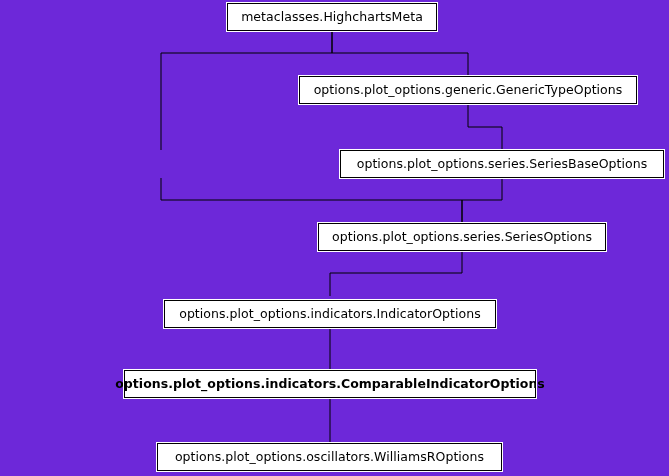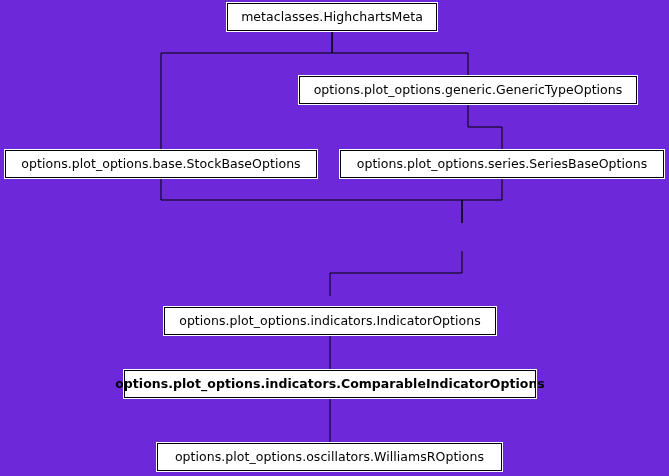--- a/index.html
+++ b/index.html
@@ -64,30 +64,30 @@
   </svg>
 
   <a class="node" href="#" style="left:227px; top:3px; width:210px; height:28px;">
     <span class="node-label">metaclasses.HighchartsMeta</span>
   </a>
 
   <a class="node" href="#" style="left:299px; top:76px; width:338px; height:28px;justify-content:center;">
     <span class="node-label">options.plot_options.generic.GenericTypeOptions</span>
   </a>
 
-  <a class="node" href="#" style="left:5px; top:150px; width:312px; height:28px;">
-    <span class="node-label">options.plot_options.base.StockBaseOptions</span>
-  </a>
 
   <a class="node" href="#" style="left:340px; top:150px; width:324px; height:28px;align-items:center;">
     <span class="node-label">options.plot_options.series.SeriesBaseOptions</span>
   </a>
 
+  <a class="node" href="#" style="left:318px; top:223px; width:288px; height:28px;">
+    <span class="node-label">options.plot_options.series.SeriesOptions</span>
+  </a>
 
-  <a class="node" href="#" style="left:164px; top:307px; width:332px; height:28px;">
+  <a class="node" href="#" style="left:164px; top:300px; width:332px; height:28px;">
     <span class="node-label">options.plot_options.indicators.IndicatorOptions</span>
   </a>
 
   <a class="node" href="#" style="left:124px; top:370px; width:412px; height:28px;font-weight:bold;">
     <span class="node-label">options.plot_options.indicators.ComparableIndicatorOptions</span>
   </a>
 
   <a class="node" href="#" style="left:157px; top:443px; width:345px; height:28px;">
     <span class="node-label">options.plot_options.oscillators.WilliamsROptions</span>
   </a>

